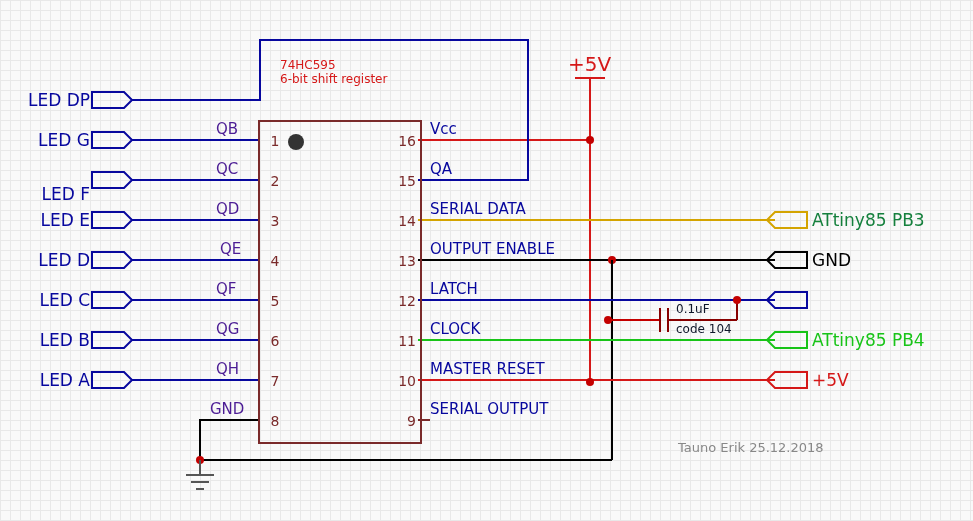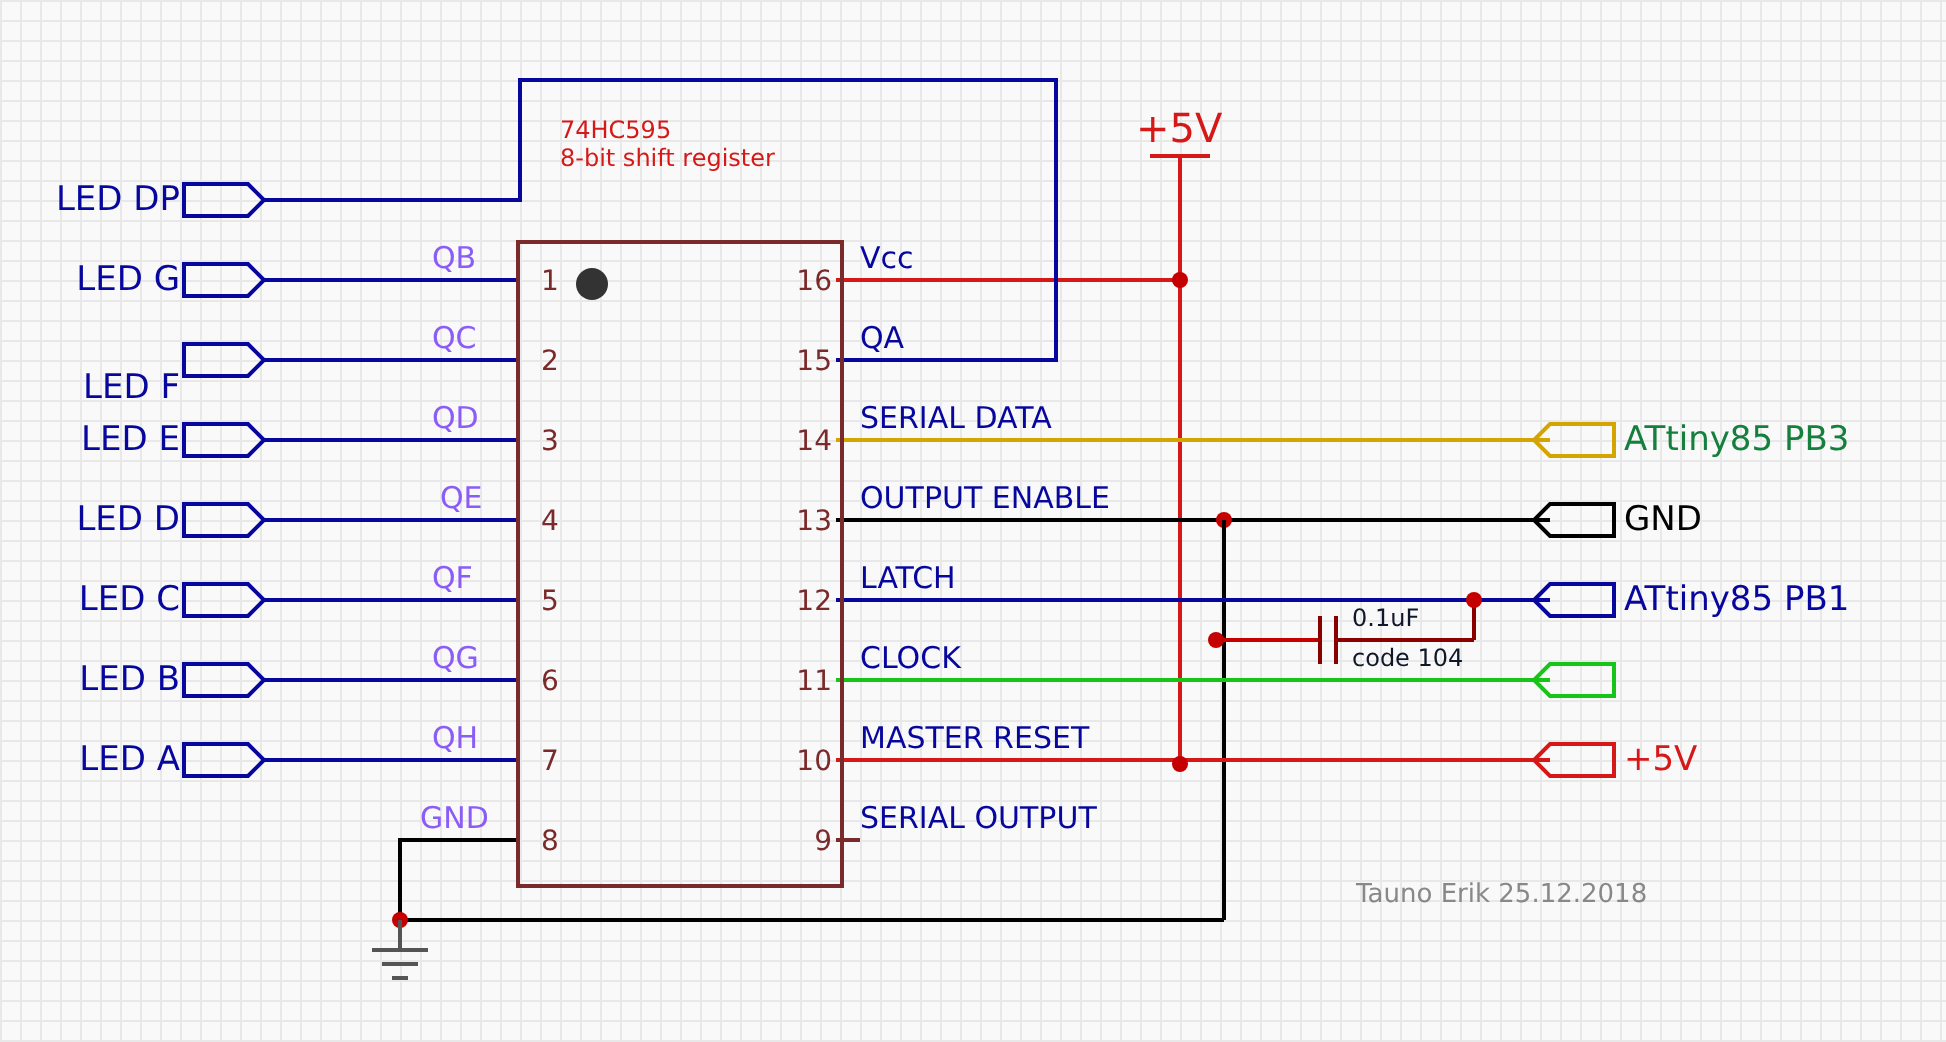--- a/index.html
+++ b/index.html
@@ -22,21 +22,21 @@
   }
   .chip .dimple{
     position:absolute;left:28px;top:12px;width:16px;height:16px;border-radius:50%;
     background:#333;
   }
   .pinnum{position:absolute;font-size:14px;color:#7a2a2a;width:22px;text-align:center}
   .pinL{left:4px}
   .pinR{right:4px;text-align:right}
   .title{position:absolute;left:280px;top:58px;color:#d51818;font-size:12px;line-height:1.2}
   .vlabel{position:absolute;color:#d51818;font-size:20px}
-  .sig{position:absolute;font-size:15px;color:#8b5cf6}
+  .sig{position:absolute;font-size:15px;color:#4c1d95}
   .sigR{color:#07079e}
   .tagL{position:absolute;font-size:17px;color:#07079e;text-align:right}
   .tagR{position:absolute;font-size:17px}
   .small{position:absolute;font-size:12px;color:#0f172a}
   .credit{position:absolute;font-size:13px;color:#888}
   
   svg{position:absolute;inset:0;width:973px;height:521px;overflow:visible;pointer-events:none}
   .node{fill:#c40000}
 </style>
 </head>
@@ -113,21 +113,21 @@
     <polygon points="775,212 807,212 807,228 775,228 767,220" stroke="#d4a400"></polygon>
     <polygon points="775,252 807,252 807,268 775,268 767,260" stroke="#000"></polygon>
     <polygon points="775,292 807,292 807,308 775,308 767,300" stroke="#07079e"></polygon>
     <polygon points="775,332 807,332 807,348 775,348 767,340" stroke="#18c418"></polygon>
     <polygon points="775,372 807,372 807,388 775,388 767,380" stroke="#d51818"></polygon>
   </g>
 </svg>
 
 <div class="title">
   <span>74HC595</span><br>
-  <span>8-bit shift register</span>
+  <span>6-bit shift register</span>
 </div>
 <div class="vlabel" style="left:568px;top:52px">+5V</div>
 
 <div class="chip">
   <div class="dimple"></div>
 
   <div class="pinnum pinL" style="top:11px">1</div>
   <div class="pinnum pinL" style="top:51px">2</div>
   <div class="pinnum pinL" style="top:91px">3</div>
   <div class="pinnum pinL" style="top:131px">4</div>
@@ -168,21 +168,21 @@
 <div class="tagL" style="left:15px;top:130px;width:75px">LED G</div>
 <div class="tagL" style="left:15px;top:184px;width:75px">LED F</div>
 <div class="tagL" style="left:15px;top:210px;width:75px">LED E</div>
 <div class="tagL" style="left:15px;top:250px;width:75px">LED D</div>
 <div class="tagL" style="left:15px;top:290px;width:75px">LED C</div>
 <div class="tagL" style="left:15px;top:330px;width:75px">LED B</div>
 <div class="tagL" style="left:15px;top:370px;width:75px">LED A</div>
 
 <div class="tagR" style="left:812px;top:210px;color:#15803d">ATtiny85 PB3</div>
 <div class="tagR" style="left:812px;top:250px;color:#000">GND</div>
-<div class="tagR" style="left:812px;top:290px;color:#07079e">ATtiny85 PB1</div>
+<div class="tagR" style="left:812px;top:330px;color:#18c418">ATtiny85 PB4</div>
 <div class="tagR" style="left:812px;top:370px;color:#d51818">+5V</div>
 
 <div class="small" style="left:676px;top:302px">0.1uF</div>
 <div class="small" style="left:676px;top:322px">code 104</div>
 
 <div class="credit" style="left:678px;top:440px">Tauno Erik 25.12.2018</div>
 
 </div>
 
 </body></html>

